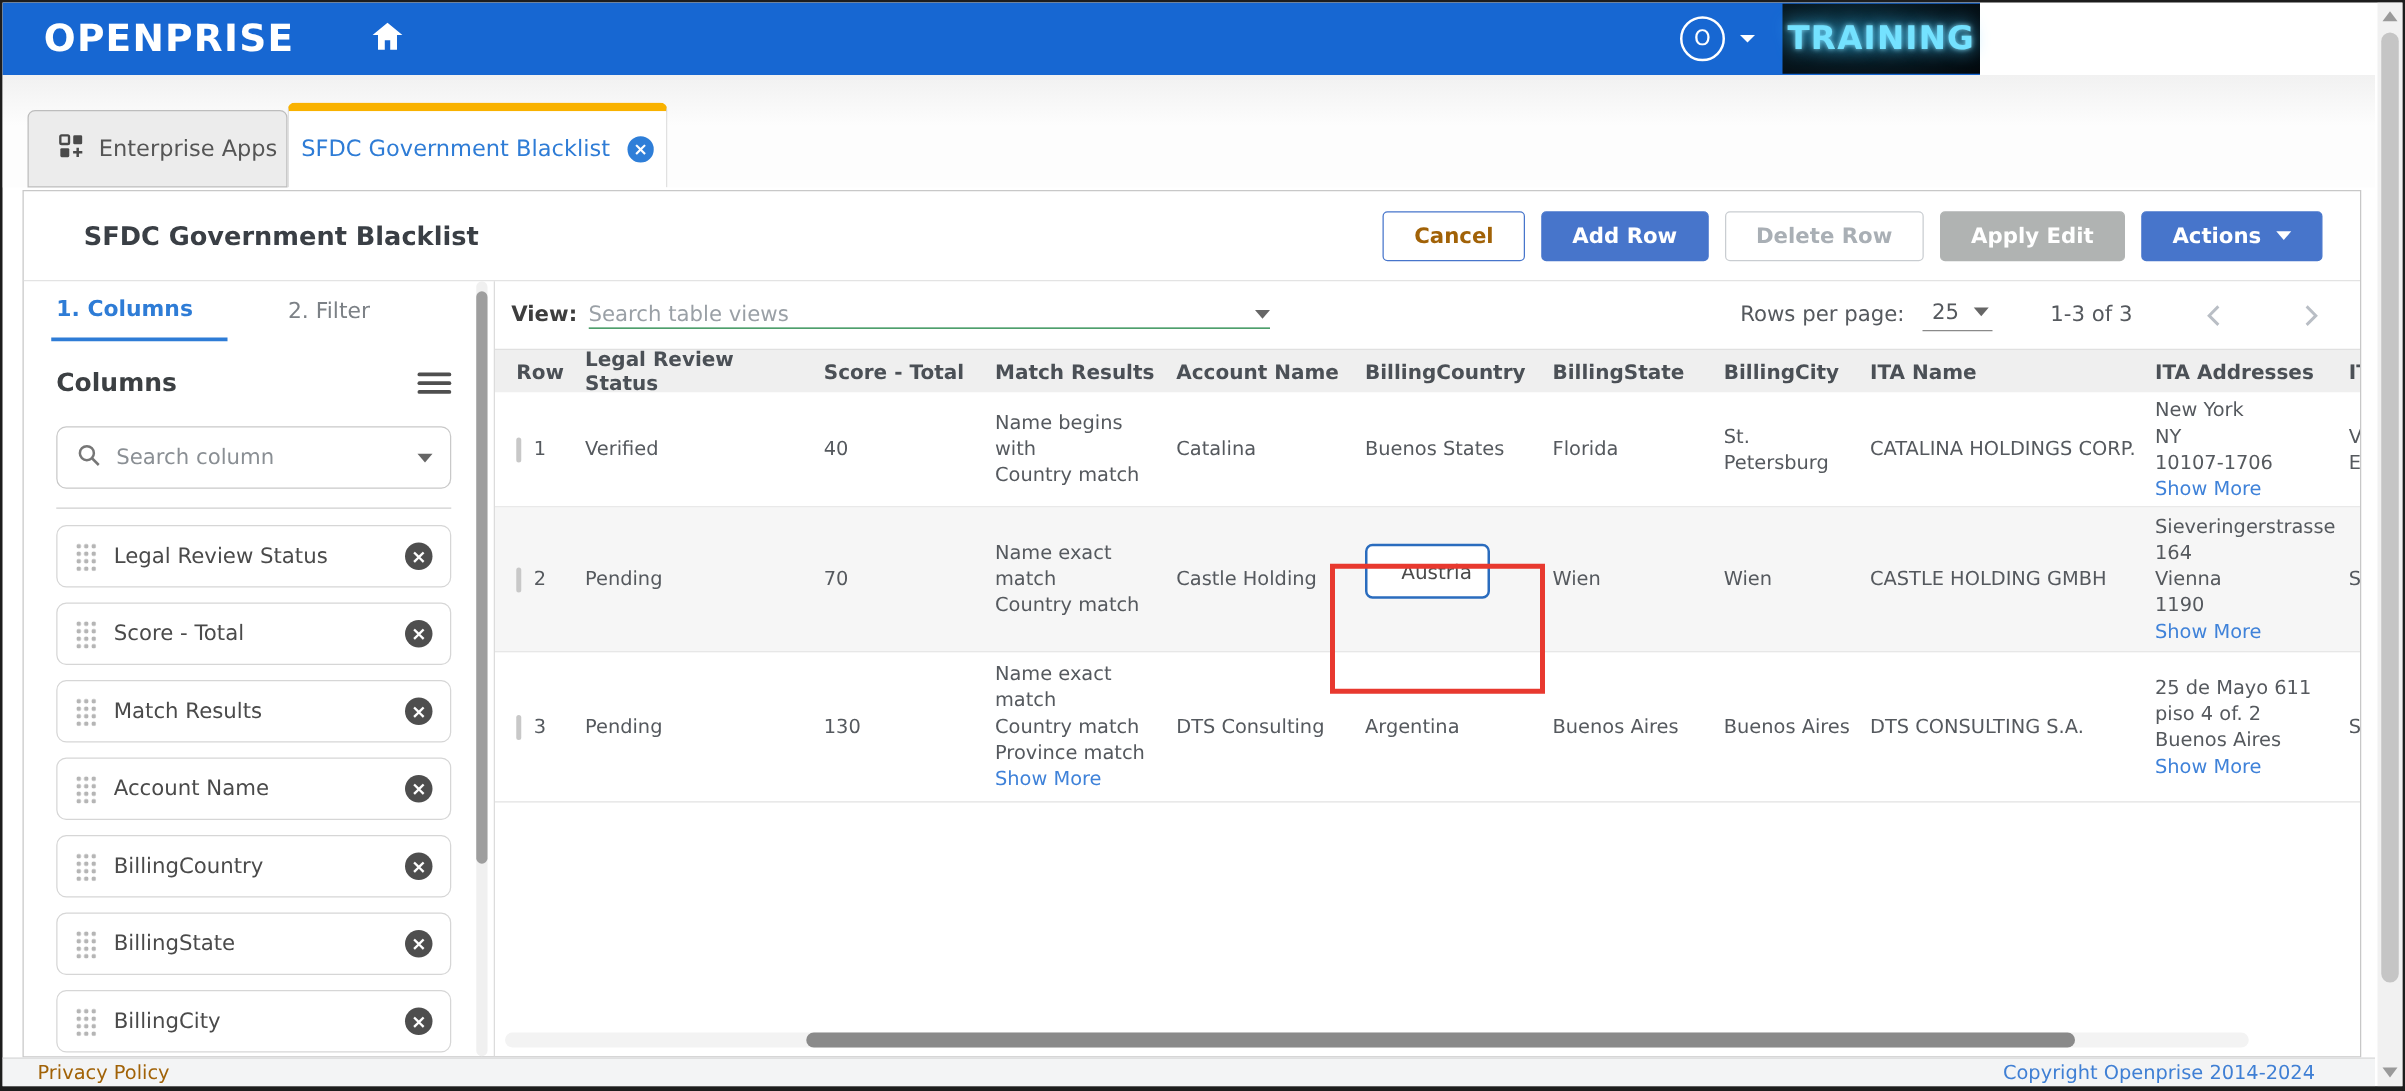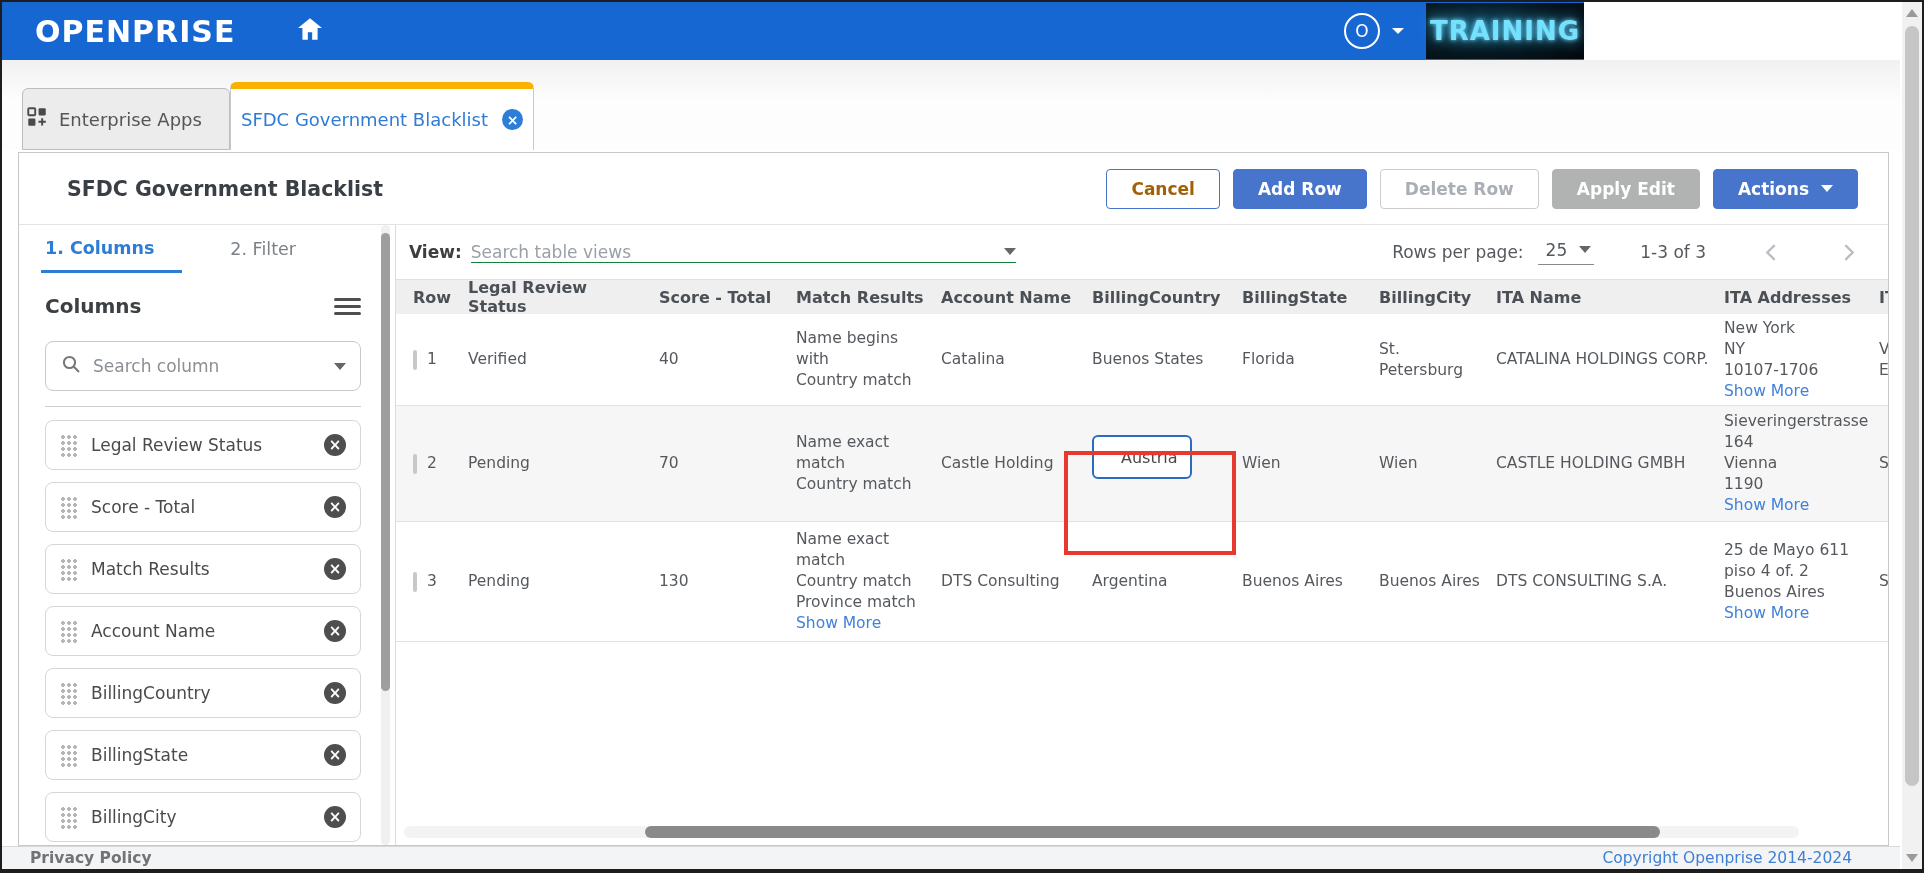--- a/index.html
+++ b/index.html
@@ -22,21 +22,21 @@
   .training { width:158px; height:56px; display:flex; align-items:center; justify-content:center;
               background:radial-gradient(ellipse at 35% 40%, #0e3b4e 0%, #081922 55%, #02070b 100%);
               color:#74e2ff; font-size:26px; font-weight:bold; letter-spacing:1px;
               text-shadow:0 0 14px rgba(64,200,255,.95), 0 0 4px rgba(170,240,255,.9); }
 
   
   .tabstrip { position:absolute; left:0; top:58px; width:1898px; height:90px;
               background:linear-gradient(#f1f1f1, #fdfdfd 45%); display:flex; align-items:flex-end; padding-left:20px; }
   .tab { display:flex; align-items:center; cursor:pointer; }
   .tab.inactive { width:208px; height:62px; background:#ececec; border:1px solid #bdbdbd;
-                  border-radius:6px 6px 0 0; color:#555; font-size:18px; gap:12px; padding-left:4px; }
+                  border-radius:6px 6px 0 0; color:#555; font-size:18px; gap:12px; padding-left:24px; }
   .tab.active { width:304px; height:68px; background:#fff; border:1px solid #c9c9c9; border-bottom:none;
                 border-top:7px solid #f9b200; border-radius:6px 6px 0 0;
                 color:#2e7cd6; font-size:18px; justify-content:center; gap:14px; }
   .tab-close { width:21px; height:21px; border-radius:50%; background:#2e7ed8; color:#fff;
                font-size:14px; font-weight:bold; display:flex; align-items:center; justify-content:center; line-height:1; }
 
   
   .panel { position:absolute; left:16px; top:150px; width:1871px; height:694px;
            background:#fff; border:1px solid #c8c8c8; }
   .panel-header { height:72px; border-bottom:1px solid #e3e3e3; display:flex; align-items:center;
@@ -120,21 +120,21 @@
                    outline:none; margin-top:-16px; background:#fff; }
 
   .hscroll-track { position:absolute; left:8px; bottom:7px; width:1395px; height:12px;
                    background:#f3f3f3; border-radius:7px; }
   .hscroll-thumb { position:absolute; left:249px; bottom:7px; width:1015px; height:12px;
                    background:#8a8a8a; border-radius:7px; cursor:grab; }
 
   
   .footer { position:absolute; left:0; top:844px; width:1898px; height:23px; background:#f3f4f5;
             border-top:1px solid #d9d9d9; display:flex; align-items:center; font-size:15.5px; }
-  .footer .left { color:#737373; margin-left:28px; cursor:pointer;font-weight:bold; }
+  .footer .left { color:#a16207; margin-left:28px; cursor:pointer; }
   .footer .right { color:#3f7fd4; margin-left:auto; margin-right:48px; cursor:pointer; }
 
   
   .vscroll { position:absolute; right:0; top:0; width:20px; height:867px; background:#f1f1f1; }
   .vscroll .arrow-up { position:absolute; top:7px; left:4px; width:0; height:0;
        border-left:6px solid transparent; border-right:6px solid transparent; border-bottom:8px solid #9a9a9a; }
   .vscroll .arrow-down { position:absolute; bottom:7px; left:4px; width:0; height:0;
        border-left:6px solid transparent; border-right:6px solid transparent; border-top:8px solid #9a9a9a; }
   .vscroll .thumb { position:absolute; top:24px; left:3px; width:14px; height:760px;
        background:#c5c5c5; border-radius:7px; cursor:grab; }

